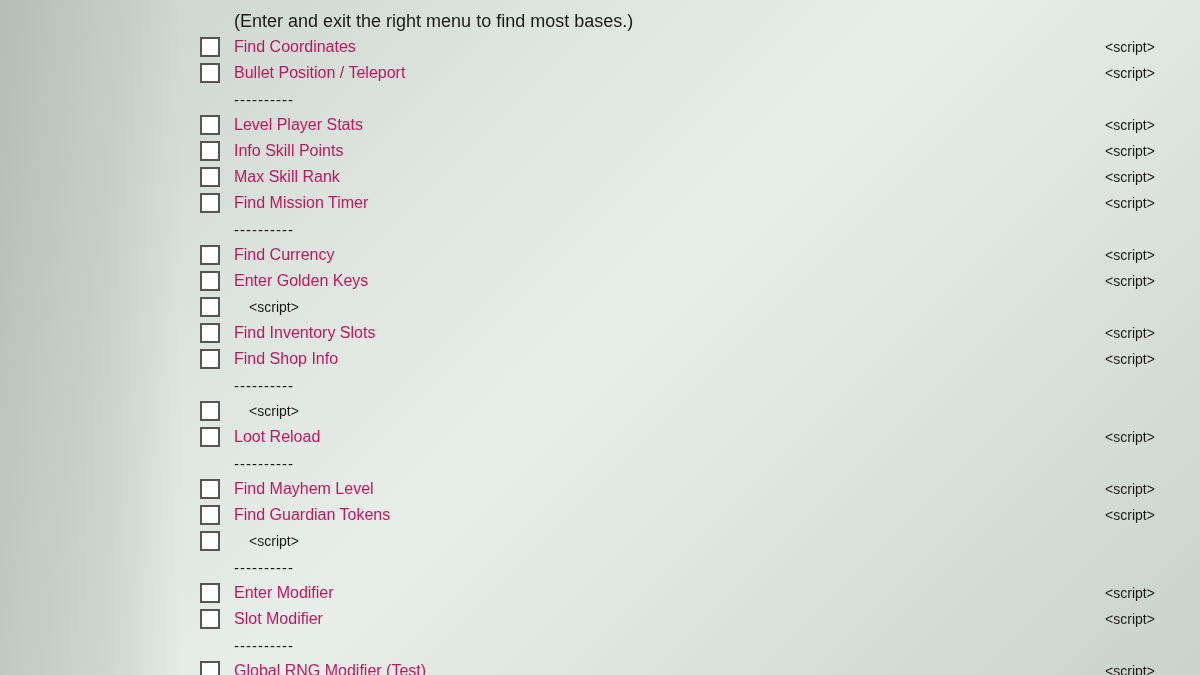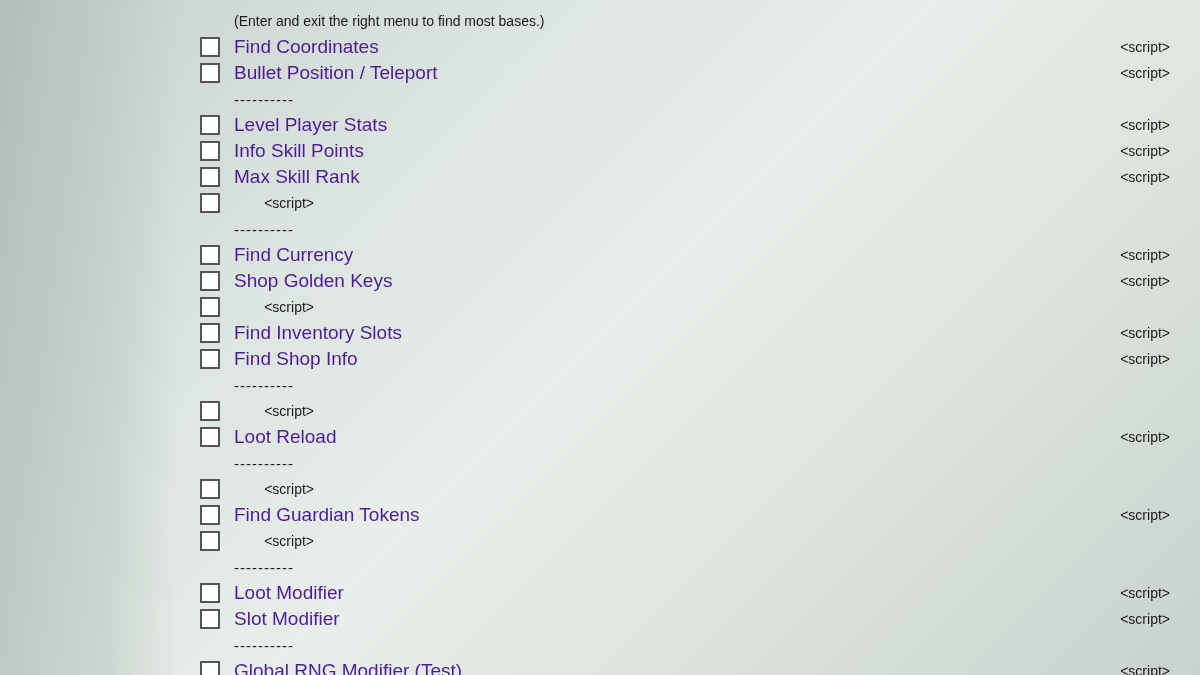--- a/index.html
+++ b/index.html
@@ -41,42 +41,42 @@
       background: white;
       margin-right: 14px;
       flex-shrink: 0;
       cursor: pointer;
       appearance: none;
       -webkit-appearance: none;
     }
 
     .item-label {
       flex: 1;
-      font-size: 19px;
-      color: #4c1d95;
+      font-size: 16px;
+      color: #be185d;
       font-weight: 400;
     }
 
     .item-script {
       font-size: 14px;
       color: #1a1a1a;
       margin-right: 10px;
       min-width: 80px;
-      text-align: right;
+      text-align: center;
     }
 
     .separator-label {
       font-size: 15px;
       color: #1a1a1a;
       margin-left: 34px;
       letter-spacing: 1px;
     }
 
     .note-label {
-      font-size: 14px;
+      font-size: 18px;
       color: #1a1a1a;
       margin-left: 34px;
       font-style: normal;
     }
 
     .left-sidebar {
       position: absolute;
       top: 0;
       left: 0;
       width: 180px;
@@ -117,33 +117,34 @@
       <span class="item-label">Info Skill Points</span>
       <span class="item-script">&lt;script&gt;</span>
     </div>
     <div class="list-item">
       <input type="checkbox" class="checkbox" style="">
       <span class="item-label">Max Skill Rank</span>
       <span class="item-script">&lt;script&gt;</span>
     </div>
     <div class="list-item">
       <input type="checkbox" class="checkbox" style="">
+      <span class="item-label">Find Mission Timer</span>
       <span class="item-script">&lt;script&gt;</span>
     </div>
     <div class="list-item">
       <span class="separator-label">----------</span>
     </div>
     <div class="list-item">
       <input type="checkbox" class="checkbox" style="">
       <span class="item-label">Find Currency</span>
       <span class="item-script">&lt;script&gt;</span>
     </div>
     <div class="list-item">
       <input type="checkbox" class="checkbox" style="">
-      <span class="item-label">Shop Golden Keys</span>
+      <span class="item-label">Enter Golden Keys</span>
       <span class="item-script">&lt;script&gt;</span>
     </div>
     <div class="list-item">
       <input type="checkbox" class="checkbox" style="">
       <span class="item-script">&lt;script&gt;</span>
     </div>
     <div class="list-item">
       <input type="checkbox" class="checkbox" style="">
       <span class="item-label">Find Inventory Slots</span>
       <span class="item-script">&lt;script&gt;</span>
@@ -163,37 +164,38 @@
     <div class="list-item">
       <input type="checkbox" class="checkbox" style="">
       <span class="item-label">Loot Reload</span>
       <span class="item-script">&lt;script&gt;</span>
     </div>
     <div class="list-item">
       <span class="separator-label">----------</span>
     </div>
     <div class="list-item">
       <input type="checkbox" class="checkbox" style="">
+      <span class="item-label">Find Mayhem Level</span>
       <span class="item-script">&lt;script&gt;</span>
     </div>
     <div class="list-item">
       <input type="checkbox" class="checkbox" style="">
       <span class="item-label">Find Guardian Tokens</span>
       <span class="item-script">&lt;script&gt;</span>
     </div>
     <div class="list-item">
       <input type="checkbox" class="checkbox" style="">
       <span class="item-script">&lt;script&gt;</span>
     </div>
     <div class="list-item">
       <span class="separator-label">----------</span>
     </div>
     <div class="list-item">
       <input type="checkbox" class="checkbox" style="">
-      <span class="item-label">Loot Modifier</span>
+      <span class="item-label">Enter Modifier</span>
       <span class="item-script">&lt;script&gt;</span>
     </div>
     <div class="list-item">
       <input type="checkbox" class="checkbox" style="">
       <span class="item-label">Slot Modifier</span>
       <span class="item-script">&lt;script&gt;</span>
     </div>
     <div class="list-item">
       <span class="separator-label">----------</span>
     </div>

